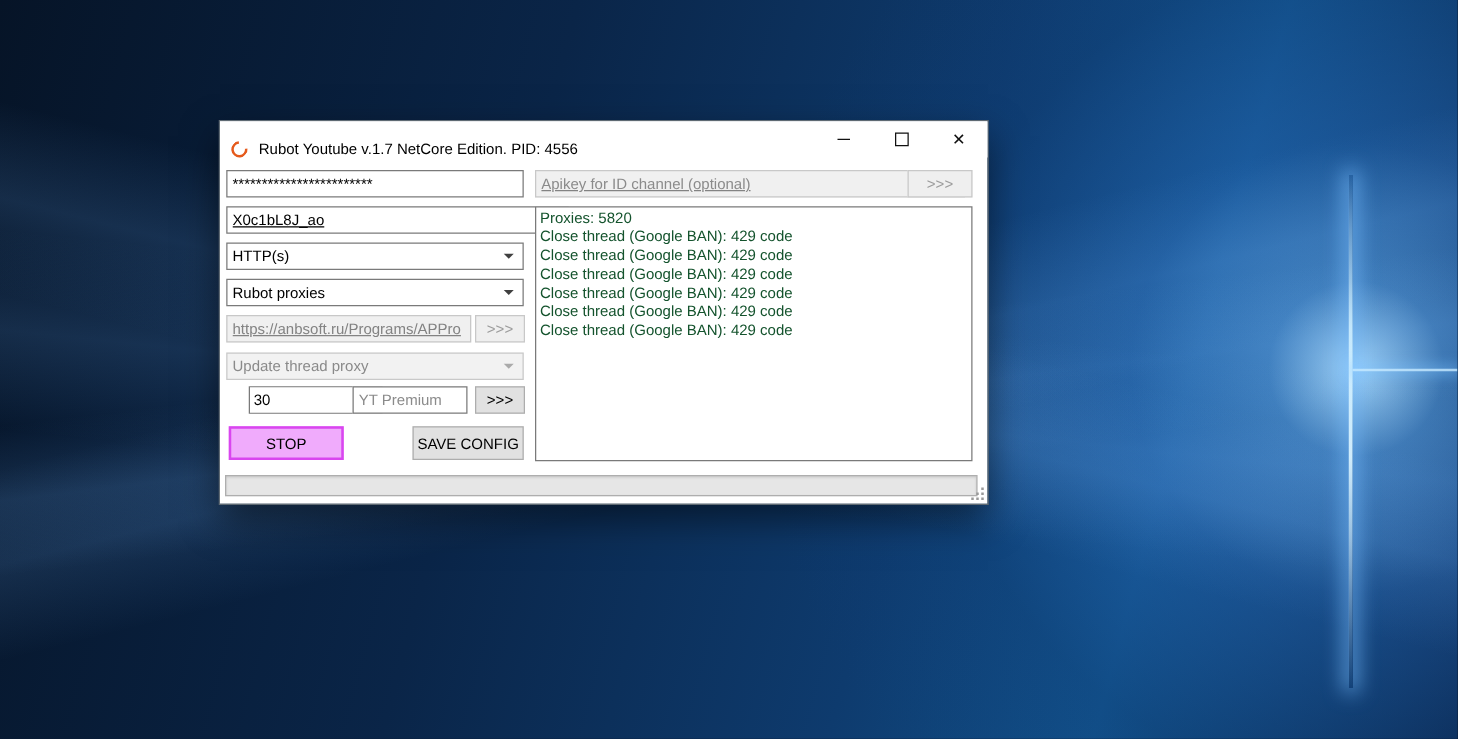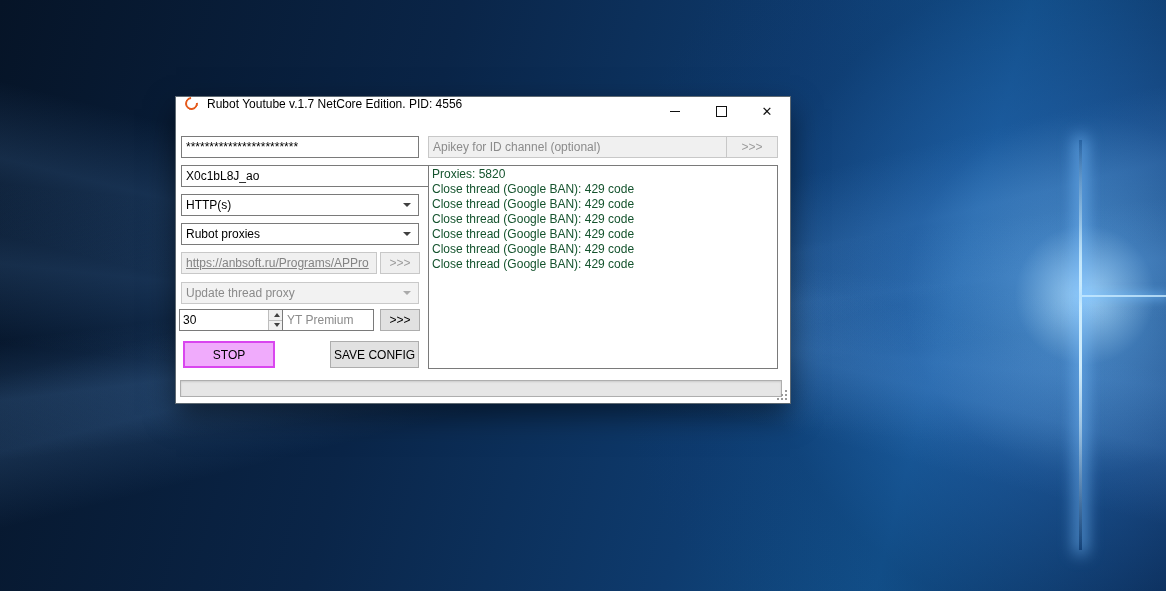--- a/index.html
+++ b/index.html
@@ -17,21 +17,21 @@
   .beam3{top:330px;height:160px;transform:rotate(6deg)}
   .beam4{top:430px;height:150px;transform:rotate(14deg)}
   .vline{position:absolute;left:1079px;top:140px;width:3px;height:410px;
     background:linear-gradient(to bottom,rgba(200,235,255,0),rgba(205,238,255,.9) 30%,rgba(215,242,255,.95) 55%,rgba(200,235,255,0));
     box-shadow:0 0 16px 4px rgba(120,190,255,.75)}
   .hline{position:absolute;left:1082px;top:295px;width:84px;height:2px;background:rgba(195,232,255,.85);box-shadow:0 0 10px 2px rgba(120,190,255,.65)}
 
   
   .win{position:absolute;left:176px;top:97px;width:614px;height:306px;background:#fff;
     outline:1px solid #5f6a73;box-shadow:0 12px 28px rgba(0,0,0,.5)}
-  .titlebar{position:absolute;left:0;top:0;right:0;height:29px;background:#fff;display:flex;align-items:flex-start}
+  .titlebar{position:absolute;left:0;top:0;right:0;height:29px;background:#fff;display:flex;align-items:flex-end}
   .app-icon{width:13px;height:13px;margin-left:9px;box-sizing:border-box;border:2px solid #e55a1c;
     border-top-color:transparent;border-radius:50%;transform:rotate(40deg);flex:0 0 auto}
   .title{margin-left:9px;font-size:12px;color:#000;flex:1 1 auto;white-space:nowrap;overflow:hidden}
   .caption-btns{display:flex;height:100%;flex:0 0 auto}
   .cap{width:46px;height:100%;display:flex;align-items:center;justify-content:center;font-size:13px;color:#111;cursor:default}
   .min-glyph{width:10px;height:1px;background:#111}
   .max-glyph{width:9px;height:9px;border:1px solid #111}
 
   
   .tb{position:absolute;box-sizing:border-box;height:22px;border:1px solid #7a7a7a;background:#fff;
@@ -90,59 +90,59 @@
             <span class="max-glyph"></span>
           </span>
         <span class="cap">
             <span>✕</span>
           </span>
       </span>
     </div>
 
     <input class="tb" style="left: 5px; top: 39px; width: 238px;" type="text" value="************************">
 
-    <input class="tb" style="left: 5px; top: 68px; width: 274px;" type="text" value="X0c1bL8J_ao">
+    <input class="tb" style="left: 5px; top: 68px; width: 274px; text-decoration: underline;" type="text" value="X0c1bL8J_ao">
 
     <div class="combo" style="left:5px;top:126px;width:238px">
       <span class="txt">Rubot proxies</span>
       <span class="chev"></span>
     </div>
 
     <div class="combo" style="left:5px;top:97px;width:238px">
       <span class="txt">HTTP(s)</span>
       <span class="chev"></span>
     </div>
 
     <input class="tb dis" style="left: 5px; top: 155px; width: 196px; text-decoration: underline;" type="text" readonly="" value="https://anbsoft.ru/Programs/APPro">
     <div class="btn dis" style="left:204px;top:155px;width:40px;height:22px">&gt;&gt;&gt;</div>
 
     <div class="combo dis" style="left:5px;top:185px;width:238px">
       <span class="txt">Update thread proxy</span>
       <span class="chev"></span>
     </div>
 
-    <div class="numeric" style="left:3px;top:212px;width:107px">
+    <div class="numeric" style="left:23px;top:212px;width:107px">
       <input type="text" value="30" style="">
       <span class="spin">
         <span class="sb">
             <span class="arr-up"></span>
           </span>
         <span class="sb">
             <span class="arr-down"></span>
           </span>
       </span>
     </div>
 
     <input class="tb" style="left: 106px; top: 212px; width: 92px;" type="text" placeholder="YT Premium">
     <div class="btn" style="left:204px;top:212px;width:40px;height:22px">&gt;&gt;&gt;</div>
 
     <div class="btn primary" style="left:7px;top:244px;width:92px;height:27px">STOP</div>
     <div class="btn" style="left:154px;top:244px;width:89px;height:27px">SAVE CONFIG</div>
 
-    <input class="tb dis" style="left: 252px; top: 39px; width: 344px;" type="text" readonly="" placeholder="Apikey for ID channel (optional)">
+    <input class="tb dis" style="left: 252px; top: 39px; width: 344px; text-decoration: underline;" type="text" readonly="" placeholder="Apikey for ID channel (optional)">
     <div class="btn dis" style="left:550px;top:39px;width:52px;height:22px">&gt;&gt;&gt;</div>
 
     <div class="logbox">
       <div class="logline">Proxies: 5820</div>
       <div class="logline">Close thread (Google BAN): 429 code</div>
       <div class="logline">Close thread (Google BAN): 429 code</div>
       <div class="logline">Close thread (Google BAN): 429 code</div>
       <div class="logline">Close thread (Google BAN): 429 code</div>
       <div class="logline">Close thread (Google BAN): 429 code</div>
       <div class="logline">Close thread (Google BAN): 429 code</div>

